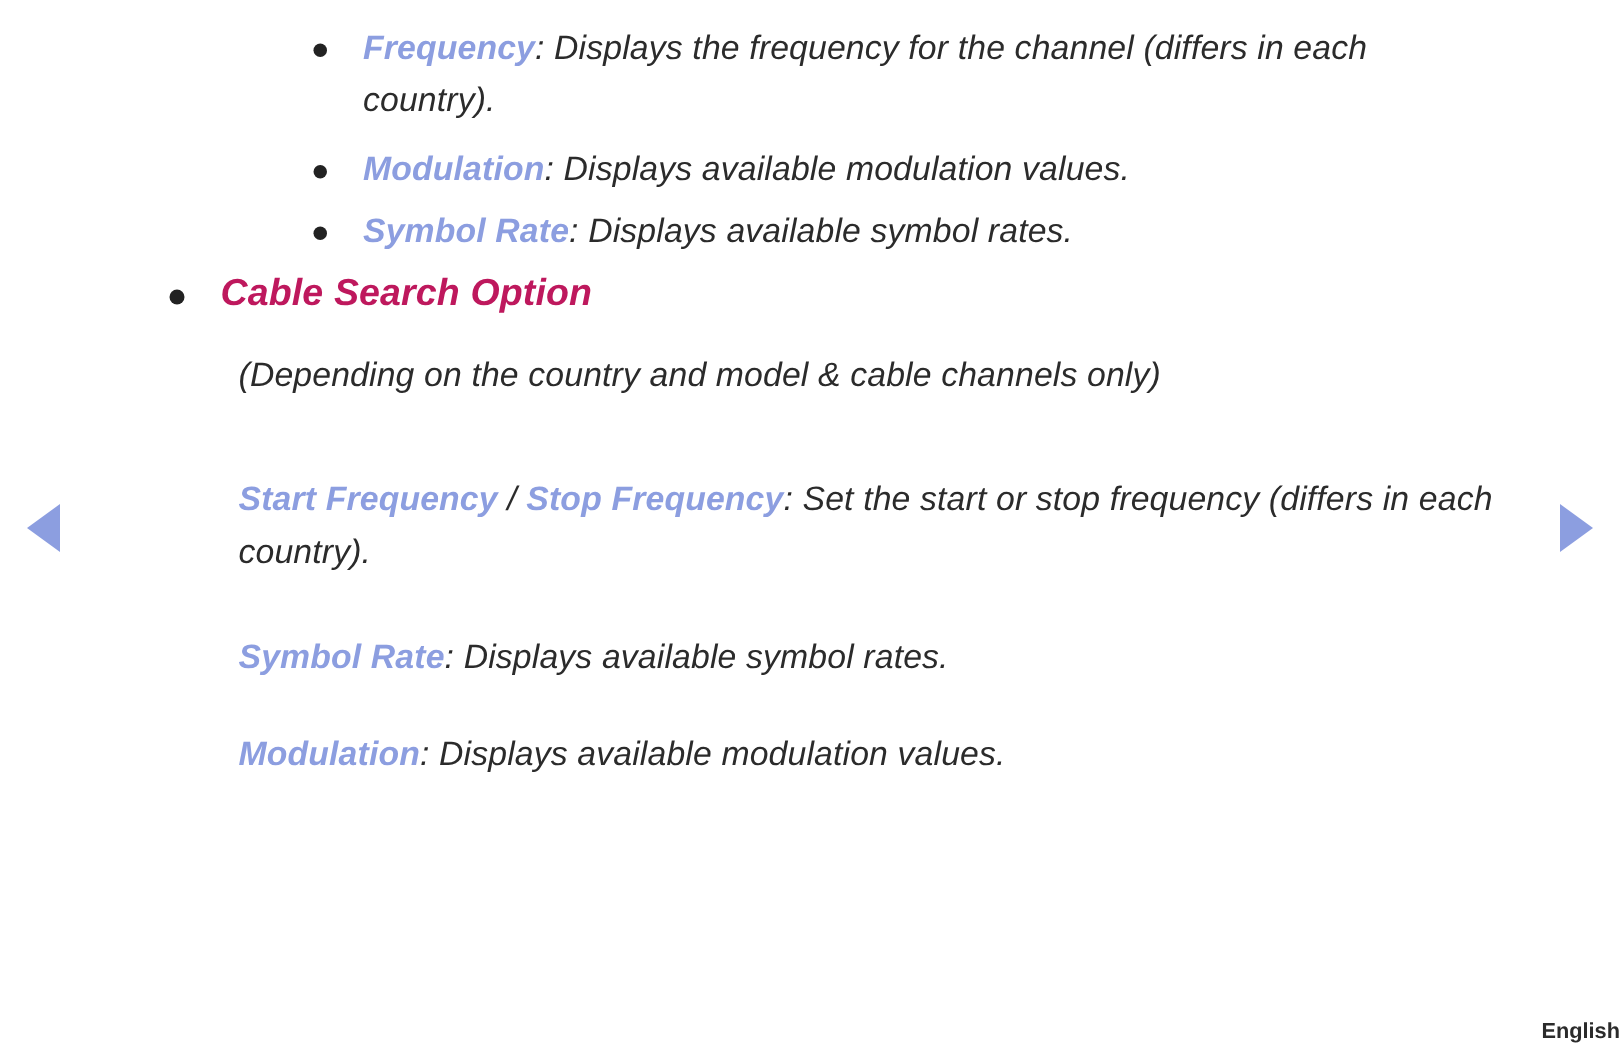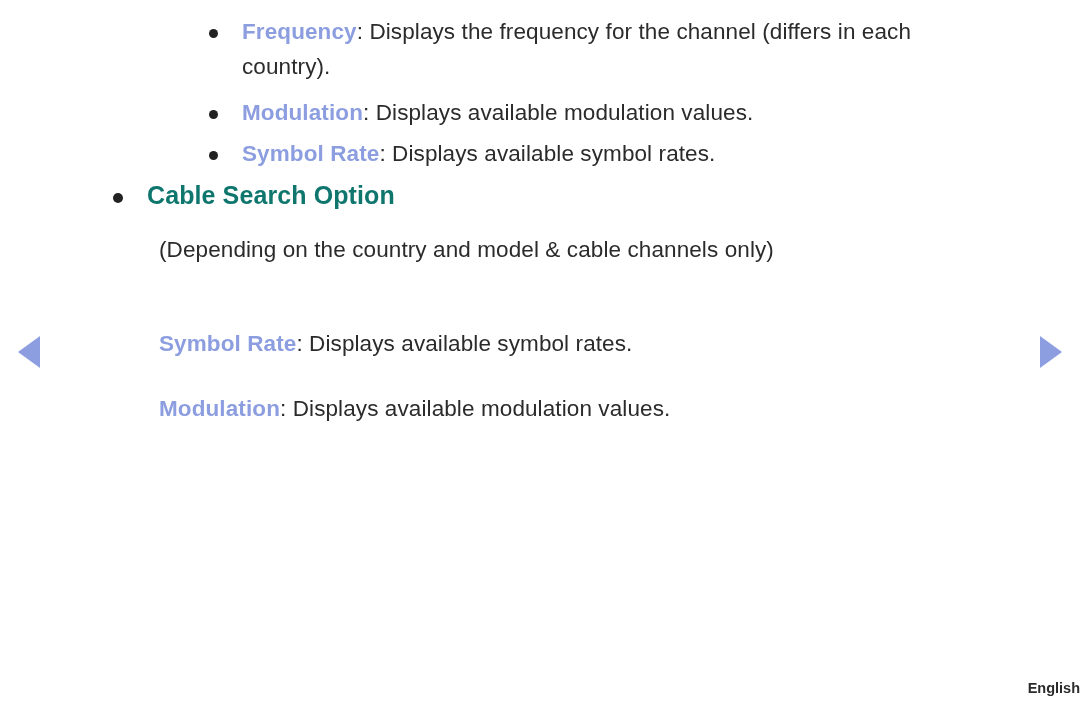--- a/index.html
+++ b/index.html
@@ -46,20 +46,21 @@
     width: 1080px;
     padding-top: 14px;
     box-sizing: border-box;
   }
 
   .line {
     font-size: 22.5px;
     line-height: 35px;
     color: #2b2b2b;
     letter-spacing: 0.1px;
+    font-style: italic;
   }
 
   
   .bullet-l2 {
     position: relative;
     margin: 0;
     padding-left: 242px;
     padding-right: 80px;
   }
   .bullet-l2::before {
@@ -85,21 +86,21 @@
     position: absolute;
     left: 113px;
     top: 16px;
     width: 10px;
     height: 10px;
     border-radius: 50%;
     background: #222222;
   }
 
   .heading-blue {
-    color: #0f766e;
+    color: #be185d;
     font-weight: bold;
     font-size: 25px;
     line-height: 37px;
   }
 
   
   .para {
     margin: 12px;
     padding-left: 147px;
     padding-right: 58px;
@@ -162,20 +163,23 @@
 
   <div class="gap-sm"></div>
 
   <div class="line para">(Depending on the country and model &amp; cable channels only)</div>
 
   <div class="gap-lg"></div>
 
 
   <div class="gap-lg"></div>
 
+  <div class="line para">
+    <span class="kw">Start Frequency</span><span class="sep"> / </span><span class="kw">Stop Frequency</span><span>:</span><span> Set the start or stop frequency (differs in each country).</span>
+  </div>
 
   <div class="gap-md"></div>
 
   <div class="line para">
     <span class="kw">Symbol Rate</span><span>:</span><span> Displays available symbol rates.</span>
   </div>
 
   <div class="gap-sm"></div>
 
   <div class="line para">

